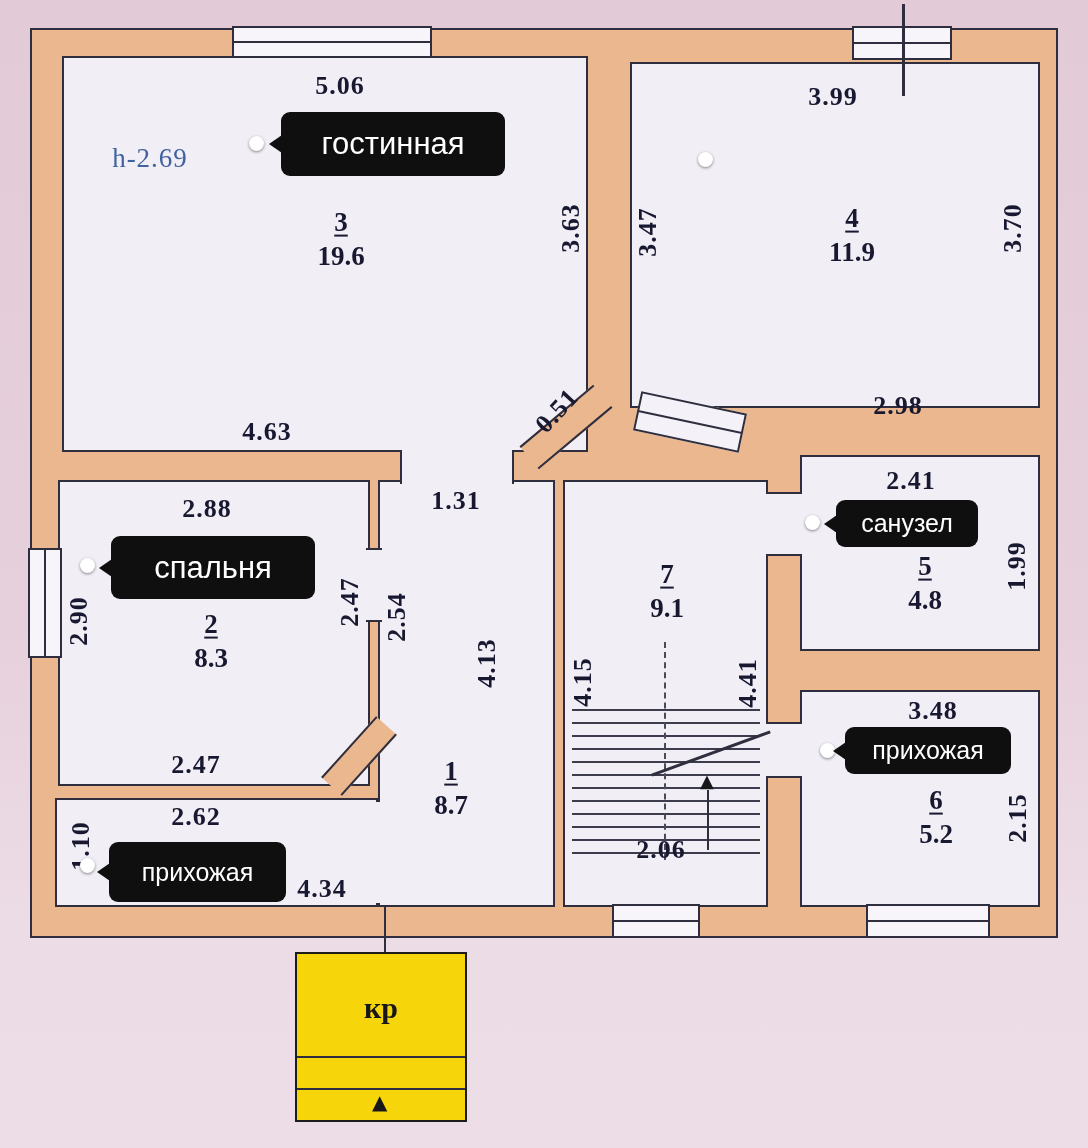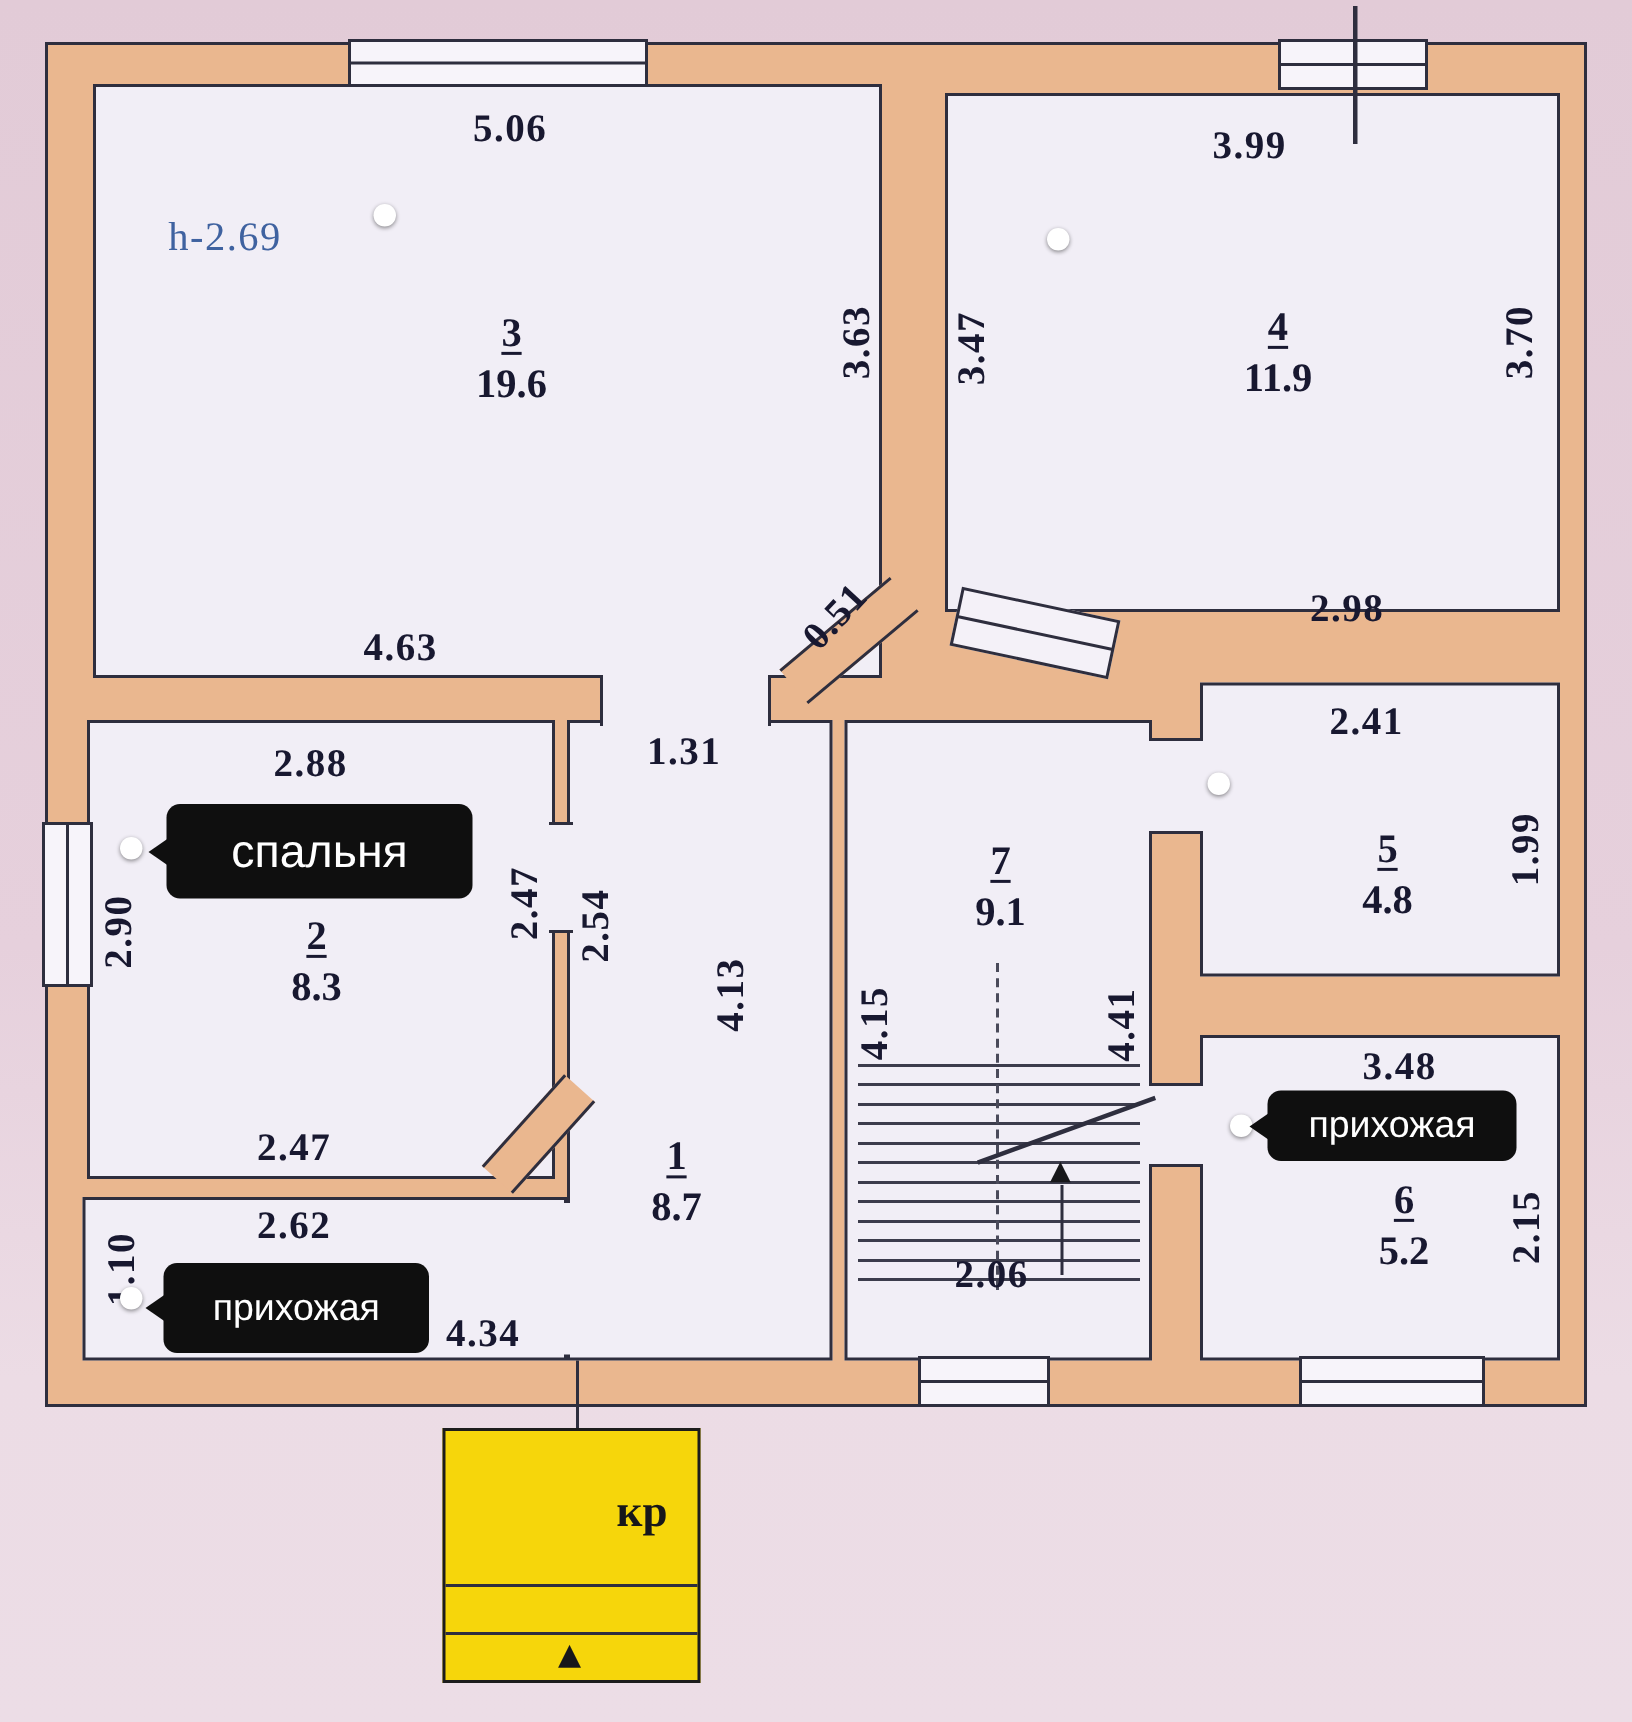--- a/index.html
+++ b/index.html
@@ -23,21 +23,21 @@
   .line{position:absolute;background:#2e2e3e;}
   .dashv{position:absolute;border-left:2px dashed #4a4a5a;}
   .dim{position:absolute;font-weight:700;font-size:26px;color:#181830;transform:translate(-50%,-50%);white-space:nowrap;letter-spacing:1px;}
   .dim.v{transform:translate(-50%,-50%) rotate(-90deg);}
   .dim.d{transform:translate(-50%,-50%) rotate(-47deg);}
   .roomlabel{position:absolute;transform:translate(-50%,-50%);text-align:center;color:#181830;font-weight:700;}
   .roomlabel .num{font-size:27px;text-decoration:underline;text-underline-offset:4px;line-height:1.2;}
   .roomlabel .area{font-size:27px;line-height:1.35;}
   .note-height{position:absolute;transform:translate(-50%,-50%);color:#3f62a0;font-weight:400;font-size:27px;letter-spacing:1px;}
   .porch{background:#f6d60b;border:2px solid #1c1c1c;}
-  .porch-label{position:absolute;transform:translate(-50%,-50%);font-weight:700;font-size:30px;color:#17171a;margin-left:47px;}
+  .porch-label{position:absolute;transform:translate(-50%,-50%);font-weight:700;font-size:30px;color:#17171a;}
   .tag{position:absolute;background:#0f0f0f;color:#fff;border-radius:9px;display:flex;align-items:center;justify-content:center;
        font-family:"Liberation Sans",sans-serif;box-sizing:border-box;cursor:pointer;}
   .tag::before{content:"";position:absolute;left:-12px;top:50%;transform:translateY(-50%);
        border-top:9px solid transparent;border-bottom:9px solid transparent;border-right:13px solid #0f0f0f;}
   .dot{position:absolute;width:15px;height:15px;border-radius:50%;background:#fff;box-shadow:0 1px 3px rgba(0,0,0,.45);cursor:pointer;}
   .arrow{position:absolute;color:#17171a;font-family:"DejaVu Sans",sans-serif;line-height:1;}
 </style>
 </head>
 <body>
 
@@ -138,29 +138,35 @@
   <span class="dim v" style="left:397px;top:617px">2.54</span>
   <span class="dim v" style="left:487px;top:663px">4.13</span>
   <span class="dim v" style="left:583px;top:682px">4.15</span>
   <span class="dim v" style="left:748px;top:683px">4.41</span>
   <span class="dim v" style="left:1017px;top:566px">1.99</span>
   <span class="dim v" style="left:1018px;top:818px">2.15</span>
   <span class="dim v" style="left:81px;top:846px">1.10</span>
   <span class="dim d" style="left:557px;top:411px">0.51</span>
 
   <div class="dot" style="left:249px;top:136px"></div>
+  <div class="tag" style="left:281px;top:112px;width:224px;height:64px;font-size:31px">
+    <span>гостинная</span>
+  </div>
 
   <div class="dot" style="left:698px;top:152px"></div>
 
   <div class="dot" style="left:80px;top:558px"></div>
   <div class="tag" style="left:111px;top:536px;width:204px;height:63px;font-size:31px">
     <span>спальня</span>
   </div>
 
   <div class="dot" style="left:805px;top:515px"></div>
+  <div class="tag" style="left:836px;top:500px;width:142px;height:47px;font-size:25px">
+    <span>санузел</span>
+  </div>
 
   <div class="dot" style="left:820px;top:743px"></div>
   <div class="tag" style="left:845px;top:727px;width:166px;height:47px;font-size:25px">
     <span>прихожая</span>
   </div>
 
   <div class="dot" style="left:80px;top:858px"></div>
   <div class="tag" style="left:109px;top:842px;width:177px;height:60px;font-size:25px">
     <span>прихожая</span>
   </div>

